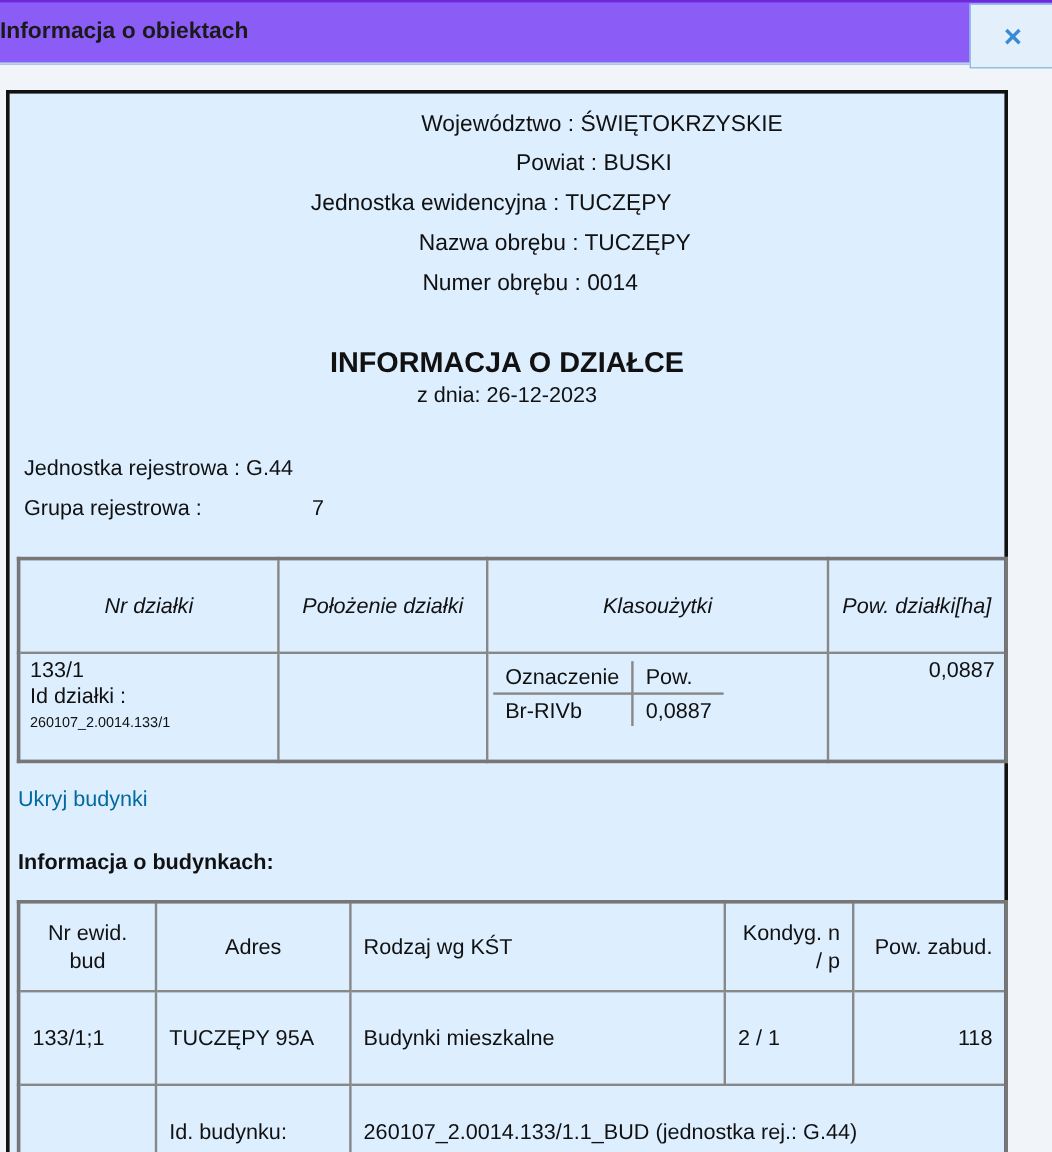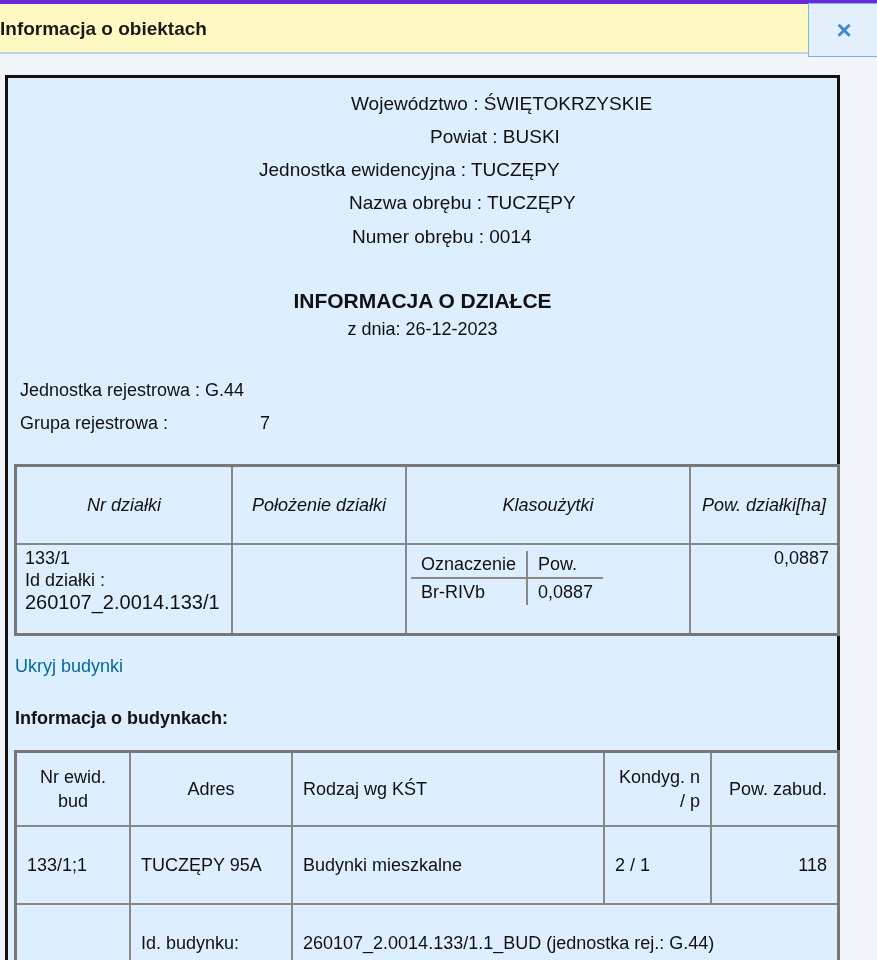--- a/index.html
+++ b/index.html
@@ -5,22 +5,22 @@
   html, body { margin:0; padding:0; }
   body {
     width:877px; height:960px; overflow:hidden;
     background:#f1f5f9;
     font-family:"Liberation Sans", sans-serif;
     color:#111;
     position:relative;
   }
   .titlebar {
     position:absolute; left:0; top:0; width:877px; height:54px;
-    background:#fef9c3;
-    border-top:4px solid #6d28d9;
+    background:#8b5cf6;
+    border-top:2px solid #6d28d9;
     border-bottom:2px solid #b9d3ea;
     box-sizing:border-box;
   }
   .title {
     position:absolute; left:0; top:14px;
     font-size:19px; font-weight:bold; color:#1a1a1a;
   }
   .close-btn {
     position:absolute; left:808px; top:3px; width:72px; height:54px;
     background:#e3f0fc; border:1px solid #7fb5dc; box-sizing:border-box;
@@ -29,21 +29,21 @@
   }
   .panel {
     position:absolute; left:5px; top:75px; width:835px; height:900px;
     background:#ddeeff;
     border:3px solid #111;
     box-sizing:border-box;
   }
   .loc { position:absolute; font-size:19px; line-height:23px;text-align:center; }
   .heading {
     position:absolute; left:0; width:100%; text-align:center;
-    top:211px; font-size:21px; font-weight:bold;
+    top:211px; font-size:24px; font-weight:bold;
   }
   .date { position:absolute; left:0; width:100%; text-align:center; top:241px; font-size:18px; }
   .reg { position:absolute; left:12px; font-size:18px; }
   table { border-collapse:collapse; position:absolute; font-size:18px; }
   table.parcel { left:6px; top:386px; width:826px; border:3px solid #777; }
   table.parcel td, table.parcel th { border:2px solid #888; font-weight:normal; }
   table.parcel th { height:74px; text-align:center; line-height:22px;font-style:italic; }
   table.parcel td { vertical-align:top; padding:2px 8px; height:84px; line-height:22px; }
   .inner { border-collapse:collapse; position:static; margin:6px 0 0 4px; font-size:18px; }
   .inner td { border:none !important; padding:2px 10px !important; height:auto !important; }
@@ -86,21 +86,21 @@
         <tr>
       <th style="width:212px">Nr działki</th>
       <th style="width:170px">Położenie działki</th>
       <th style="width:280px">Klasoużytki</th>
       <th>Pow. działki[ha]</th>
     </tr>
     <tr>
       <td>
         <div>133/1</div>
         <div>Id działki :</div>
-        <div style="font-size:20px">260107_2.0014.133/1</div>
+        <div style="font-size:12px">260107_2.0014.133/1</div>
       </td>
       <td></td>
       <td style="padding:0">
         <table class="inner">
           <tbody>
                 <tr>
             <td>Oznaczenie</td>
             <td>Pow.</td>
           </tr>
           <tr>

